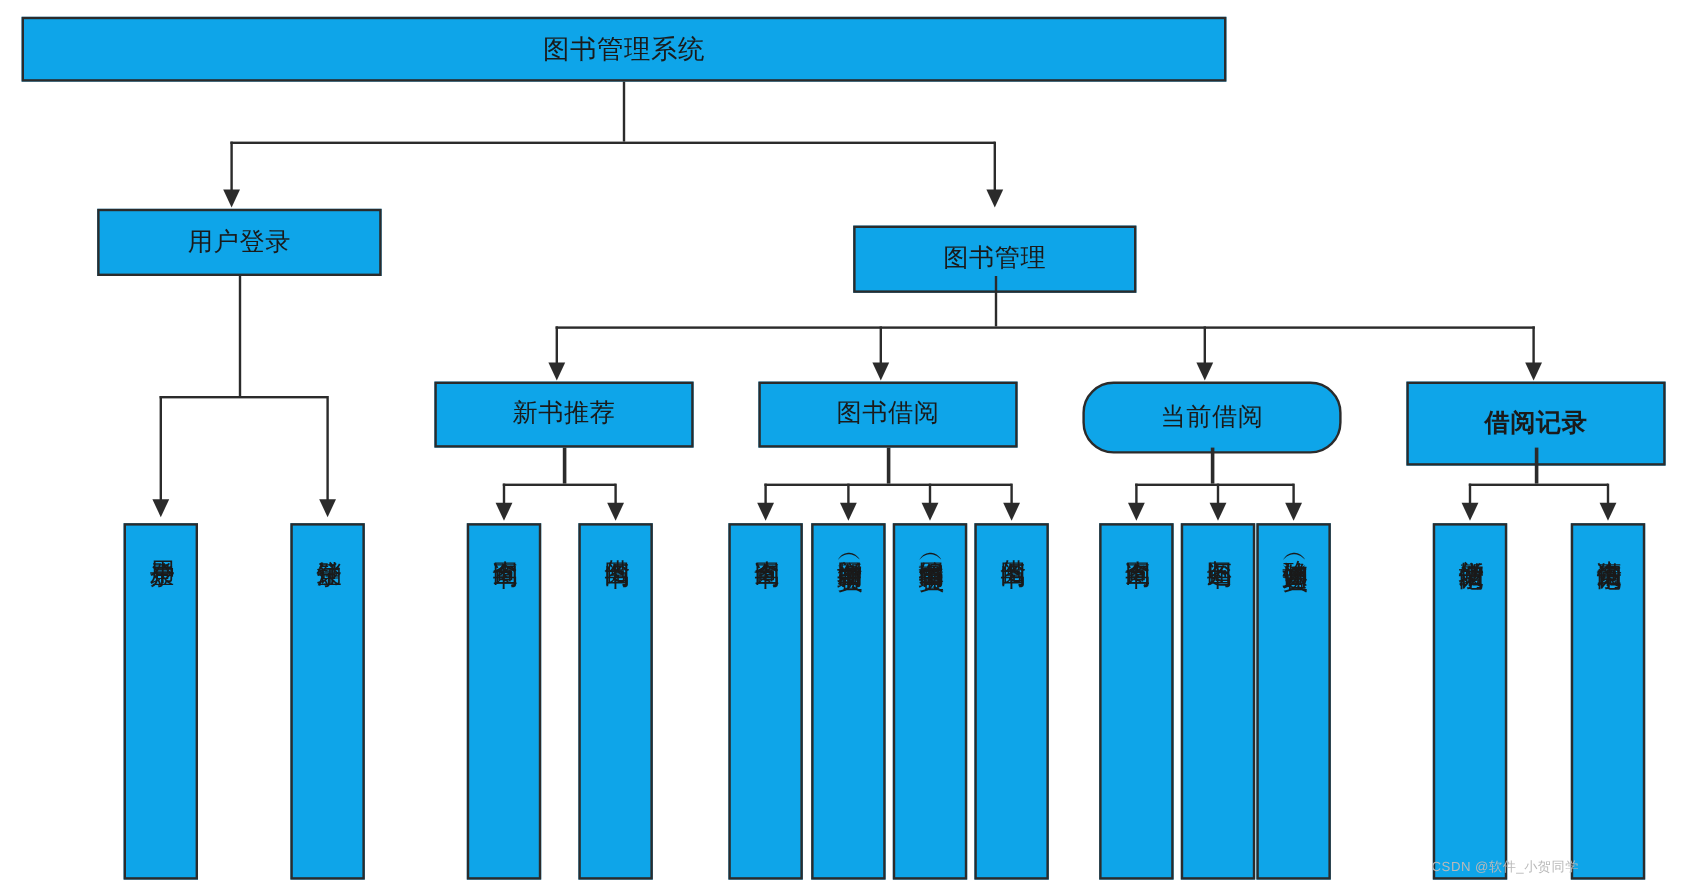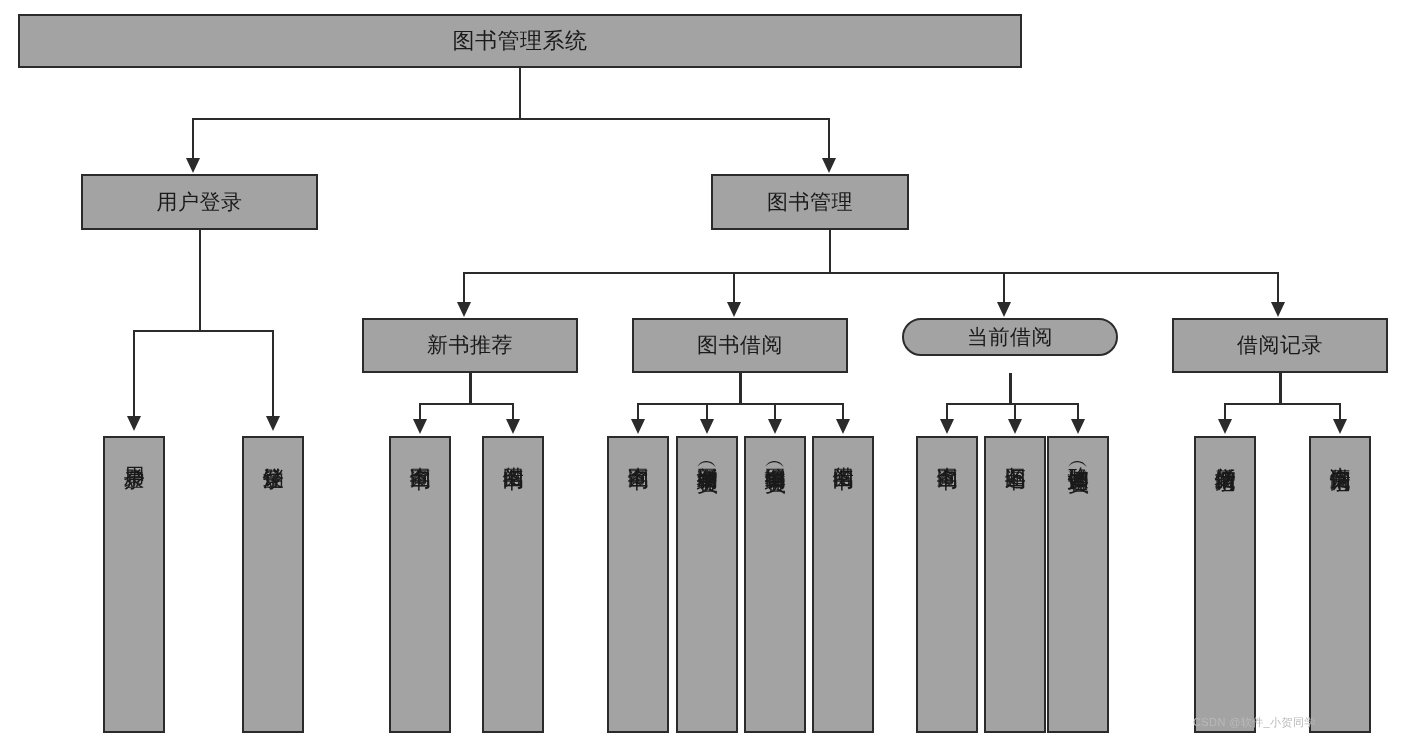--- a/index.html
+++ b/index.html
@@ -15,21 +15,21 @@
     position: relative;
     width: 1405px;
     height: 747px;
     background: #ffffff;
     overflow: hidden;
   }
   
   .node {
     position: absolute;
     box-sizing: border-box;
-    background: #a3a3a3;
+    background: #0ea5e9;
     border: 2px solid #2b2b2b;
     display: flex;
     align-items: center;
     justify-content: center;
     color: #1a1a1a;
     line-height: 1.18;
     text-align: center;
   }
   .node .label {
     display: block;
@@ -98,21 +98,21 @@
   <div class="hline" style="left:192px; top:118px; width:637px;"></div>
 
   <div class="vline" style="left:192px; top:118px; height:42px;"></div>
   <div class="arrow" style="left:186px; top:158px;"></div>
   <div class="vline" style="left:828px; top:118px; height:42px;"></div>
   <div class="arrow" style="left:822px; top:158px;"></div>
 
   <div class="node horiz" style="left:81px; top:174px; width:237px; height:56px;">
     <span class="label">用户登录</span>
   </div>
-  <div class="node horiz" style="left:711px; top:174px; width:198px; height:56px;">
+  <div class="node horiz" style="left:711px; top:188px; width:236px; height:56px;">
     <span class="label">图书管理</span>
   </div>
 
   <div class="vline" style="left:199px; top:230px; height:100px;"></div>
   <div class="hline" style="left:133px; top:330px; width:140px;"></div>
   <div class="vline" style="left:133px; top:330px; height:88px;"></div>
   <div class="arrow" style="left:127px; top:416px;"></div>
   <div class="vline" style="left:272px; top:330px; height:88px;"></div>
   <div class="arrow" style="left:266px; top:416px;"></div>
 
@@ -126,24 +126,24 @@
   <div class="arrow" style="left:997px; top:302px;"></div>
   <div class="vline" style="left:1277px; top:272px; height:32px;"></div>
   <div class="arrow" style="left:1271px; top:302px;"></div>
 
   <div class="node horiz" style="left:632px; top:318px; width:216px; height:55px;">
     <span class="label">图书借阅</span>
   </div>
   <div class="node horiz" style="left:362px; top:318px; width:216px; height:55px;">
     <span class="label">新书推荐</span>
   </div>
-  <div class="node horiz" style="left:902px; top:318px; width:216px; height:38px;border-radius:26px;">
+  <div class="node horiz" style="left:902px; top:318px; width:216px; height:60px;border-radius:26px;">
     <span class="label">当前借阅</span>
   </div>
-  <div class="node horiz" style="left:1172px; top:318px; width:216px; height:55px;">
+  <div class="node horiz" style="left:1172px; top:318px; width:216px; height:70px;font-weight:bold;">
     <span class="label">借阅记录</span>
   </div>
 
   <div class="vline" style="left:469px; top:373px; width:3px; height:30px;"></div>
   <div class="hline" style="left:419px; top:403px; width:94px;"></div>
   <div class="vline" style="left:419px; top:403px; height:18px;"></div>
   <div class="arrow" style="left:413px; top:419px;"></div>
   <div class="vline" style="left:512px; top:403px; height:18px;"></div>
   <div class="arrow" style="left:506px; top:419px;"></div>
 

